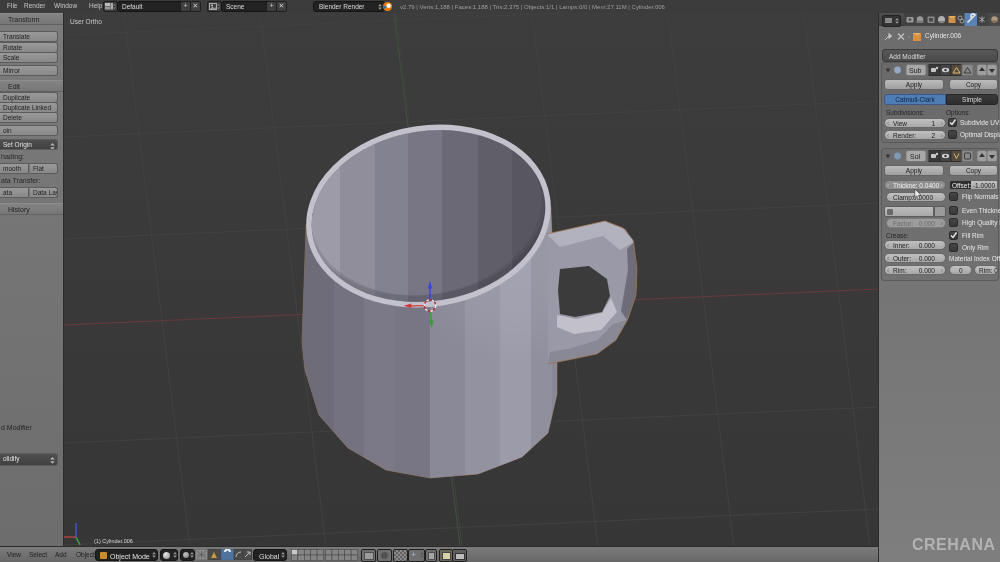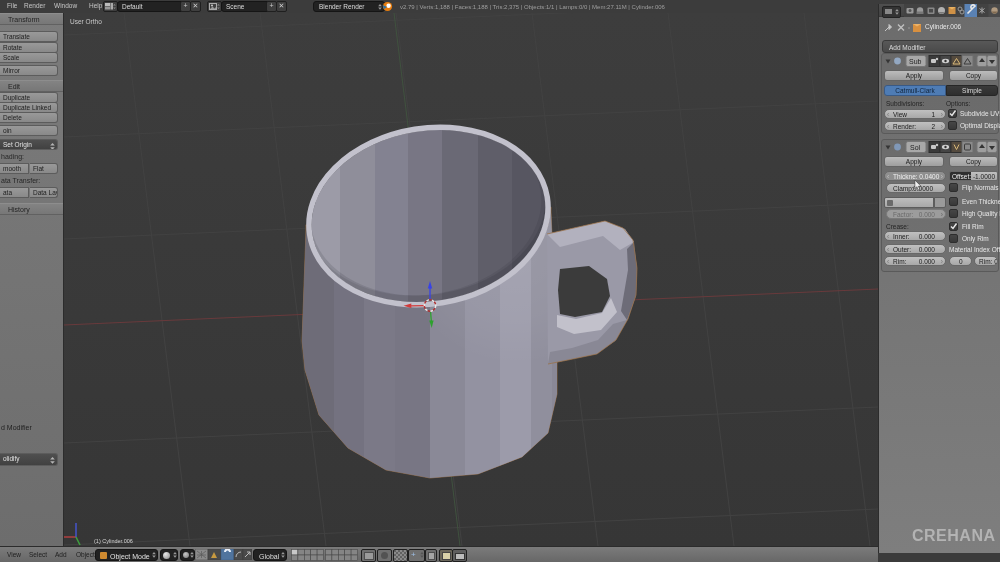--- a/index.html
+++ b/index.html
@@ -20,21 +20,21 @@
         border:1px solid #5c5c5c;border-left:none;border-radius:0 3px 3px 0;color:#1d1d1d;font-size:6.5px;line-height:9px;
         padding-left:3px;box-sizing:border-box;white-space:nowrap;overflow:hidden;}
   .sdark{background:linear-gradient(#4f4f4f,#414141);color:#e2e2e2;}
   .slabel{position:absolute;left:1px;color:#272727;font-size:7px;}
   
   #vp{left:64px;top:13px;width:814px;height:533px;background:linear-gradient(#3d3d3d,#363636);}
   
   #botbar{left:0;top:546px;width:878px;height:16px;background:linear-gradient(#7b7b7b,#666666);border-top:1px solid #2c2c2c;}
   .bmenu{position:absolute;top:4px;font-size:6.5px;color:#1e1e1e;}
   
-  #rpanel{left:878px;top:4px;width:122px;height:549px;background:linear-gradient(#6c6c6c,#7e7e7e);border-left:1px solid #2c2c2c;}
+  #rpanel{left:878px;top:13px;width:122px;height:549px;background:linear-gradient(#6c6c6c,#7e7e7e);border-left:1px solid #2c2c2c;}
   .rp{position:absolute;box-sizing:border-box;}
   .pill{position:absolute;background:linear-gradient(#c0c0c0,#a8a8a8);border:1px solid #686868;border-radius:5px;
         color:#1c1c1c;font-size:6.5px;line-height:8px;box-sizing:border-box;overflow:hidden;white-space:nowrap;}
   .btn{position:absolute;background:linear-gradient(#bcbcbc,#9e9e9e);border:1px solid #646464;border-radius:3px;
        color:#1a1a1a;font-size:6.5px;line-height:10px;text-align:center;box-sizing:border-box;}
   .chk{position:absolute;width:9px;height:9px;background:linear-gradient(#464646,#383838);border:1px solid #2d2d2d;border-radius:2px;box-sizing:border-box;}
   .clabel{position:absolute;color:#e8e8e8;font-size:6.5px;white-space:nowrap;}
   .dlabel{position:absolute;color:#242424;font-size:6.5px;white-space:nowrap;}
   .panelbox{position:absolute;left:2px;width:118px;border:1px solid #5a5a5a;border-radius:3px;background:rgba(0,0,0,0.03);box-sizing:border-box;}
 </style>

